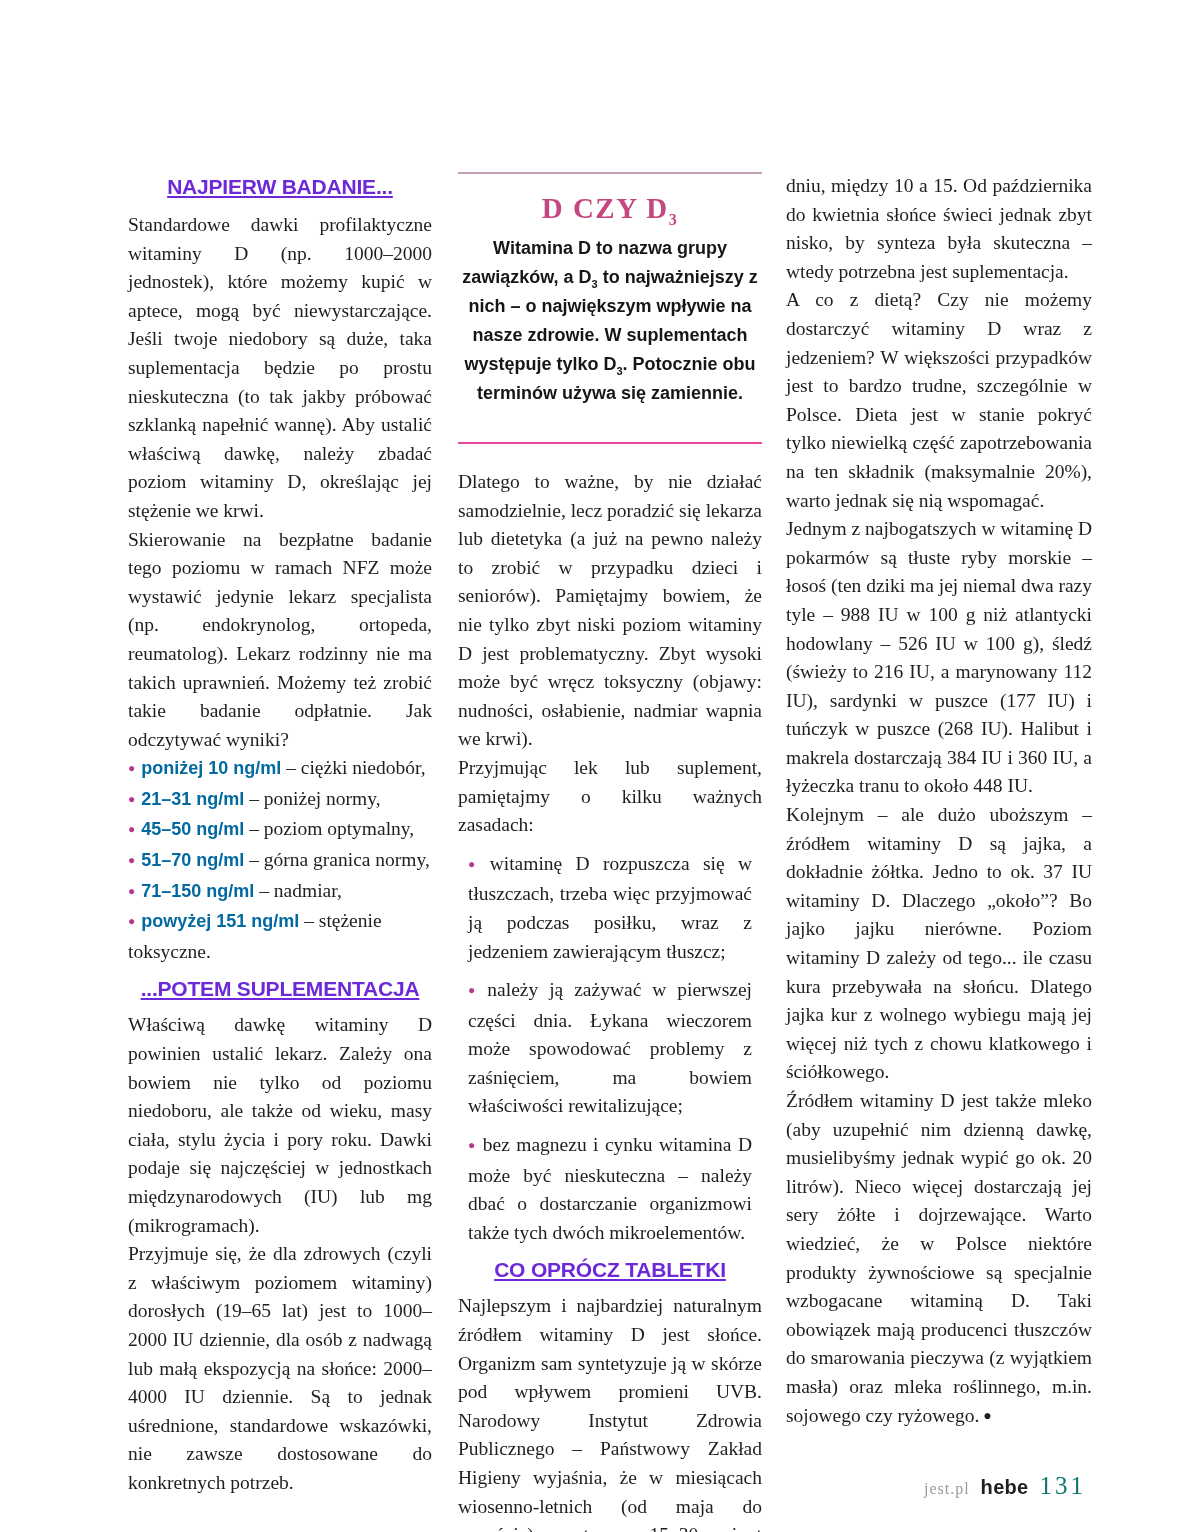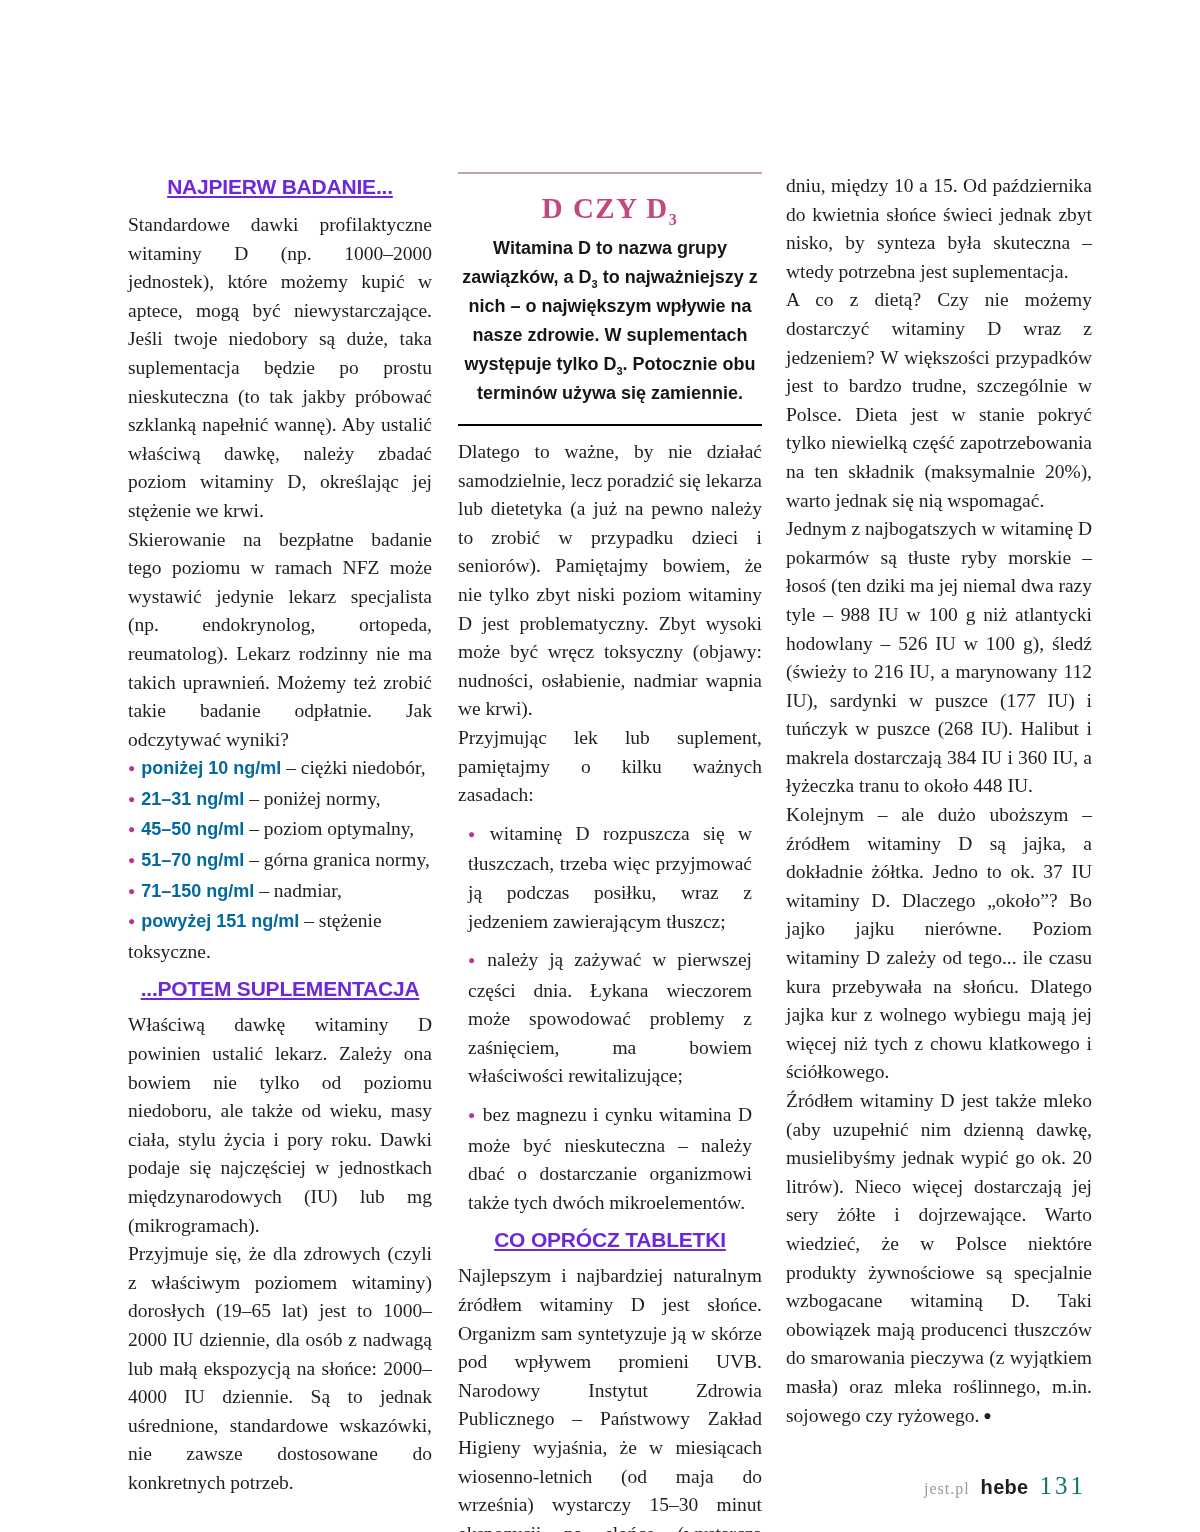--- a/index.html
+++ b/index.html
@@ -23,22 +23,22 @@
 
   .lbullet{margin:0;font-size:19.5px;line-height:28.6px;text-align:left;}
   .lbullet::before, .mbullet::before{
     content:"●";color:#b7378d;font-size:12px;margin-right:6px;
     position:relative;top:-2px;
   }
   .blabel{font-family:"Liberation Sans", sans-serif;font-weight:bold;font-size:18px;color:#0369a1;}
   .mbullet{margin:10px;font-size:19.5px;line-height:28.6px;text-align:justify;}
 
   .infobox{
-    border-top:2px solid #c3a0b6;border-bottom:2px solid #000000;
-    padding:10px 4px 16px;margin:0 0 12px 0;text-align:center;
+    border-top:2px solid #c3a0b6;border-bottom:2px solid #ec4899;
+    padding:10px 4px 34px;margin:0 0 24px 0;text-align:center;
   }
   .boxtitle{
     font-family:"Liberation Serif", serif;font-weight:bold;
     font-size:29px;letter-spacing:1.5px;color:#c4487f;margin:8px 0 10px;line-height:32px;
   }
   .boxtitle sub{font-size:16px;line-height:0;}
   .boxbody{
     font-family:"Liberation Sans", sans-serif;font-weight:bold;
     font-size:18px;line-height:29px;color:#161616;margin:0;text-align:center;
   }

